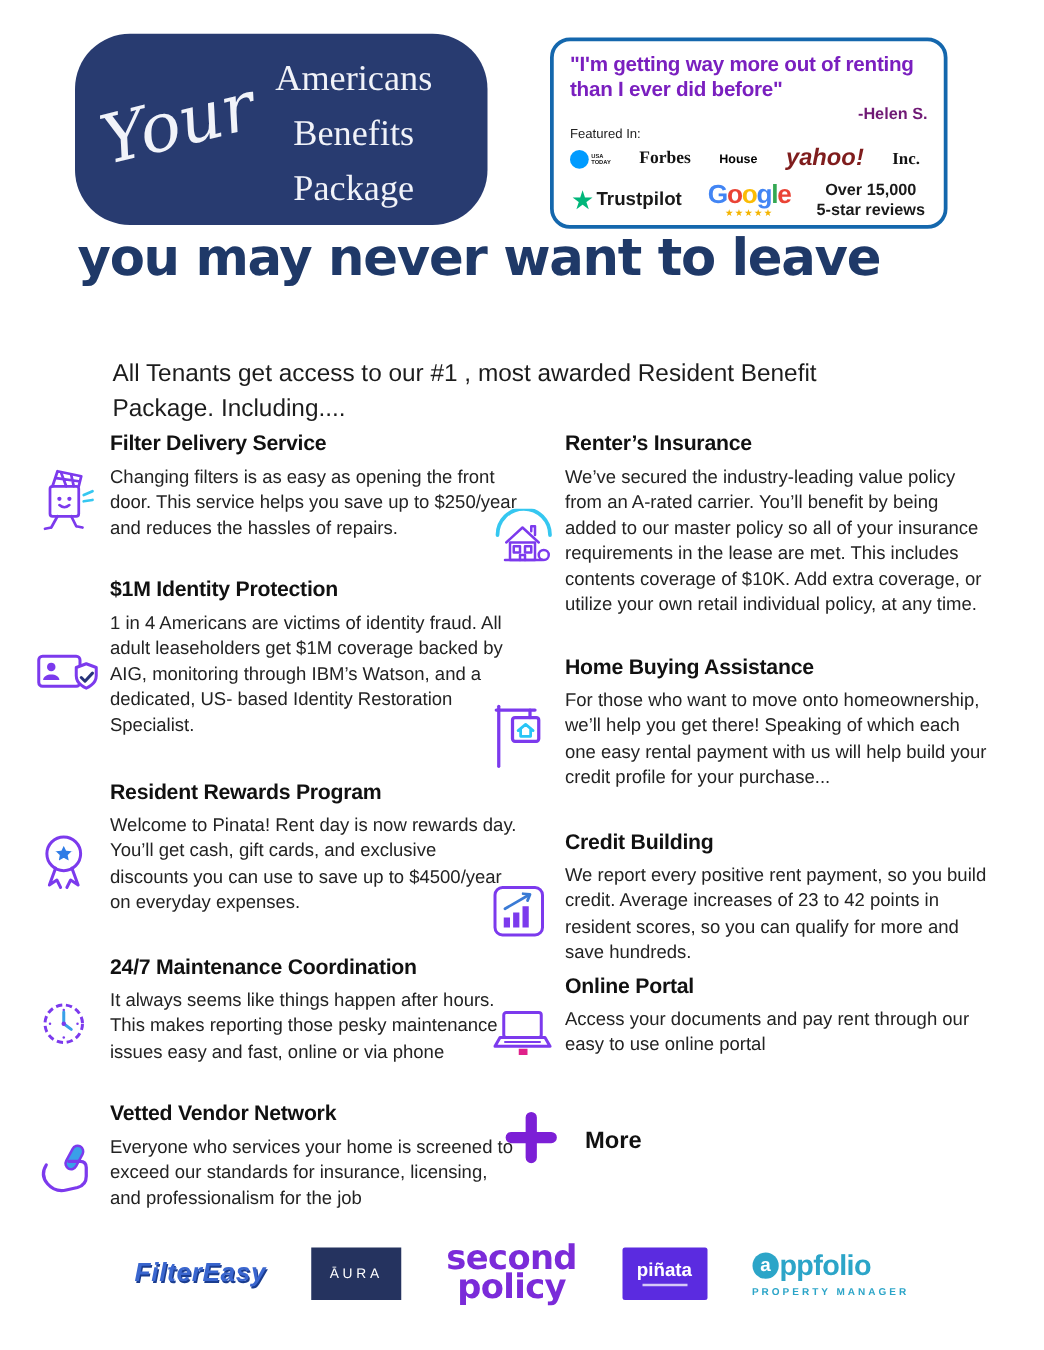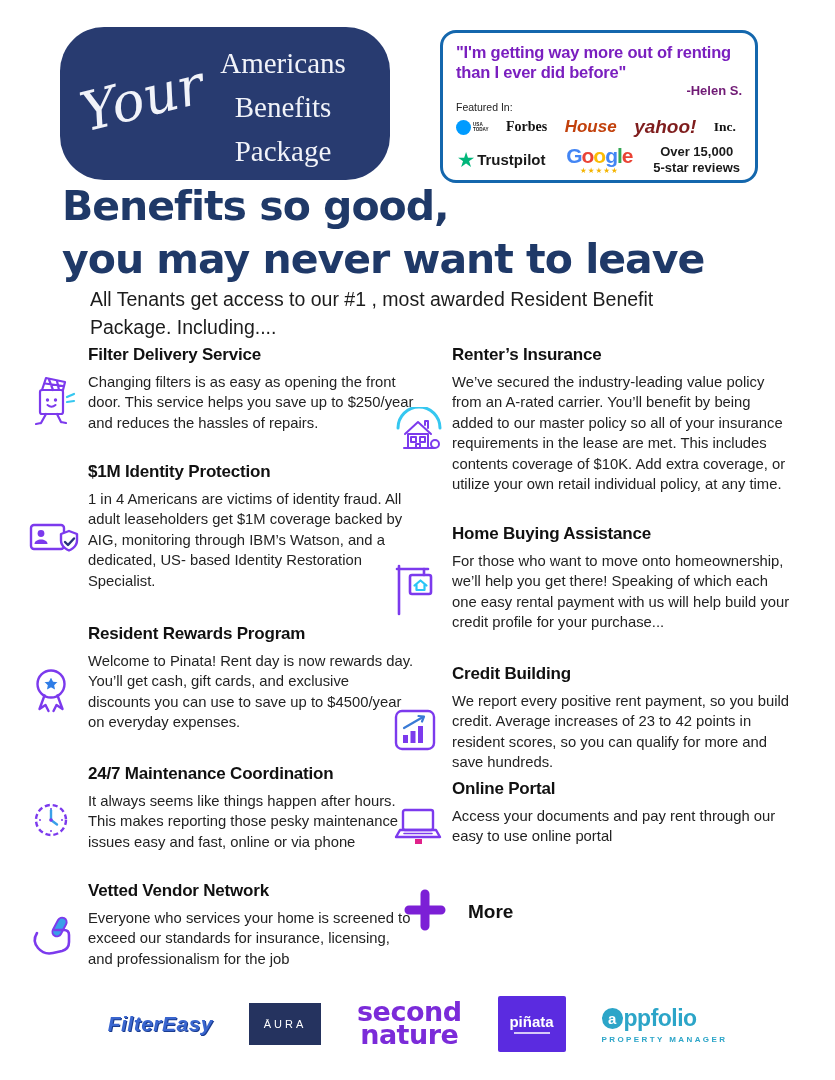--- a/index.html
+++ b/index.html
@@ -18,21 +18,21 @@
   .quote-box{position:absolute;left:440px;top:30px;width:318px;height:153px;box-sizing:border-box;
              border:3px solid #1467AD;border-radius:16px;background:#fff;padding:9px 13px 6px;}
   .quote-text{color:#7A1FBF;font-weight:bold;font-size:16.5px;line-height:1.22;letter-spacing:-0.2px;}
   .quote-attr{text-align:right;color:#701a75;font-weight:bold;font-size:13px;margin-top:1px;}
   .featured-label{font-size:10.5px;color:#222;margin-top:3px;}
   .press-row{display:flex;align-items:center;justify-content:space-between;margin-top:3px;padding-right:6px;}
   .usatoday{display:flex;align-items:center;gap:2px;}
   .usat-circle{width:15px;height:15px;border-radius:50%;background:#009BFF;}
   .usat-text{font-size:4.6px;font-weight:bold;line-height:1.15;color:#1a1a1a;}
   .press-forbes{font-family:"Liberation Serif",serif;font-weight:bold;font-size:14px;color:#121212;}
-  .press-house{font-weight:800;font-size:17px;color:#c2410c;font-style:italic;}
+  .press-house{font-weight:800;font-size:10px;color:#000000;}
   .press-yahoo{font-weight:700;font-size:19px;color:#7f1d1d;font-style:italic;}
   .press-inc{font-family:"Liberation Serif",serif;font-weight:bold;font-size:13.5px;color:#121212;}
   .reviews-row{display:flex;align-items:center;justify-content:space-between;margin-top:6px;padding:0 2px;}
   .trustpilot{display:flex;align-items:center;gap:3px;font-size:15px;font-weight:bold;color:#191919;}
   .tp-star{color:#00B67A;font-size:18px;line-height:1;}
   .google{text-align:center;}
   .google-word{font-size:21px;font-weight:bold;letter-spacing:-1px;line-height:1;}
   .gl0{color:#4285F4}.gl1{color:#EA4335}.gl2{color:#FBBC05}.gl3{color:#4285F4}.gl4{color:#34A853}.gl5{color:#EA4335}
   .google-stars{font-size:7.5px;color:#F4B400;letter-spacing:1px;line-height:1;margin-top:1px;}
   .reviews-text{font-size:13px;font-weight:bold;color:#1a1a1a;text-align:center;line-height:1.2;}
@@ -55,21 +55,21 @@
 
   
   .footer{position:absolute;left:0;top:996px;width:835px;display:flex;align-items:center;
           justify-content:center;gap:36px;}
   .logo-filtereasy{font-size:21px;font-weight:800;font-style:italic;color:#3A66CF;letter-spacing:0.5px;
                    text-shadow:1px 1px 0 #1A3C8F;}
   .logo-aura{width:72px;height:42px;background:#25335F;display:flex;align-items:center;justify-content:center;}
   .logo-aura span{color:#fff;font-size:11px;letter-spacing:3px;}
   .logo-secondnature{color:#7B2BD9;font-weight:800;font-size:27px;line-height:0.84;text-align:center;
                      letter-spacing:-0.5px;font-family:"DejaVu Sans",sans-serif;}
-  .logo-pinata{width:68px;height:56px;background:#5B2BE0;border-radius:2px;display:flex;flex-direction:column;
+  .logo-pinata{width:68px;height:42px;background:#5B2BE0;border-radius:2px;display:flex;flex-direction:column;
                align-items:center;justify-content:center;}
   .logo-pinata span{color:#fff;font-weight:bold;font-size:15px;line-height:1;}
   .pinata-tagline{width:36px;height:2px;background:rgba(255,255,255,0.75);margin-top:3px;}
   .logo-appfolio{text-align:center;}
   .af-word{display:flex;align-items:center;color:#2CA5C8;font-size:23px;font-weight:bold;letter-spacing:-0.5px;}
   .af-a{width:21px;height:21px;border-radius:50%;background:#2CA5C8;color:#fff;display:inline-flex;
         align-items:center;justify-content:center;font-size:15px;font-weight:bold;margin-right:1px;}
   .af-sub{font-size:8px;font-weight:bold;letter-spacing:2.4px;color:#2CA5C8;margin-top:3px;}
 </style>
 </head>
@@ -115,21 +115,20 @@
         <div class="google-stars">★★★★★</div>
       </span>
       <span class="reviews-text">
         <div>Over 15,000</div>
         <div>5-star reviews</div>
       </span>
     </div>
   </div>
 
   <div class="headline">
-    <div>Benefits so good,</div>
     <div>you may never want to leave</div>
   </div>
   <div class="subtitle">All Tenants get  access to our #1 , most awarded Resident Benefit Package. Including....</div>
 
   <div class="col col-left">
 
     <div class="benefit" style="top:0;">
       <h3>Filter Delivery Service</h3>
       <span class="icon">
         <svg width="50" height="56" viewBox="0 0 50 56">
@@ -287,21 +286,21 @@
 
   </div>
 
   <div class="footer">
     <span class="logo-filtereasy">FilterEasy</span>
     <span class="logo-aura">
       <span>ĀURA</span>
     </span>
     <span class="logo-secondnature">
       <div>second</div>
-      <div>nature</div>
+      <div>policy</div>
     </span>
     <span class="logo-pinata">
       <span>piñata</span>
       <span class="pinata-tagline"></span>
     </span>
     <span class="logo-appfolio">
       <span class="af-word">
         <span class="af-a">a</span>
         <span>ppfolio</span>
       </span>

